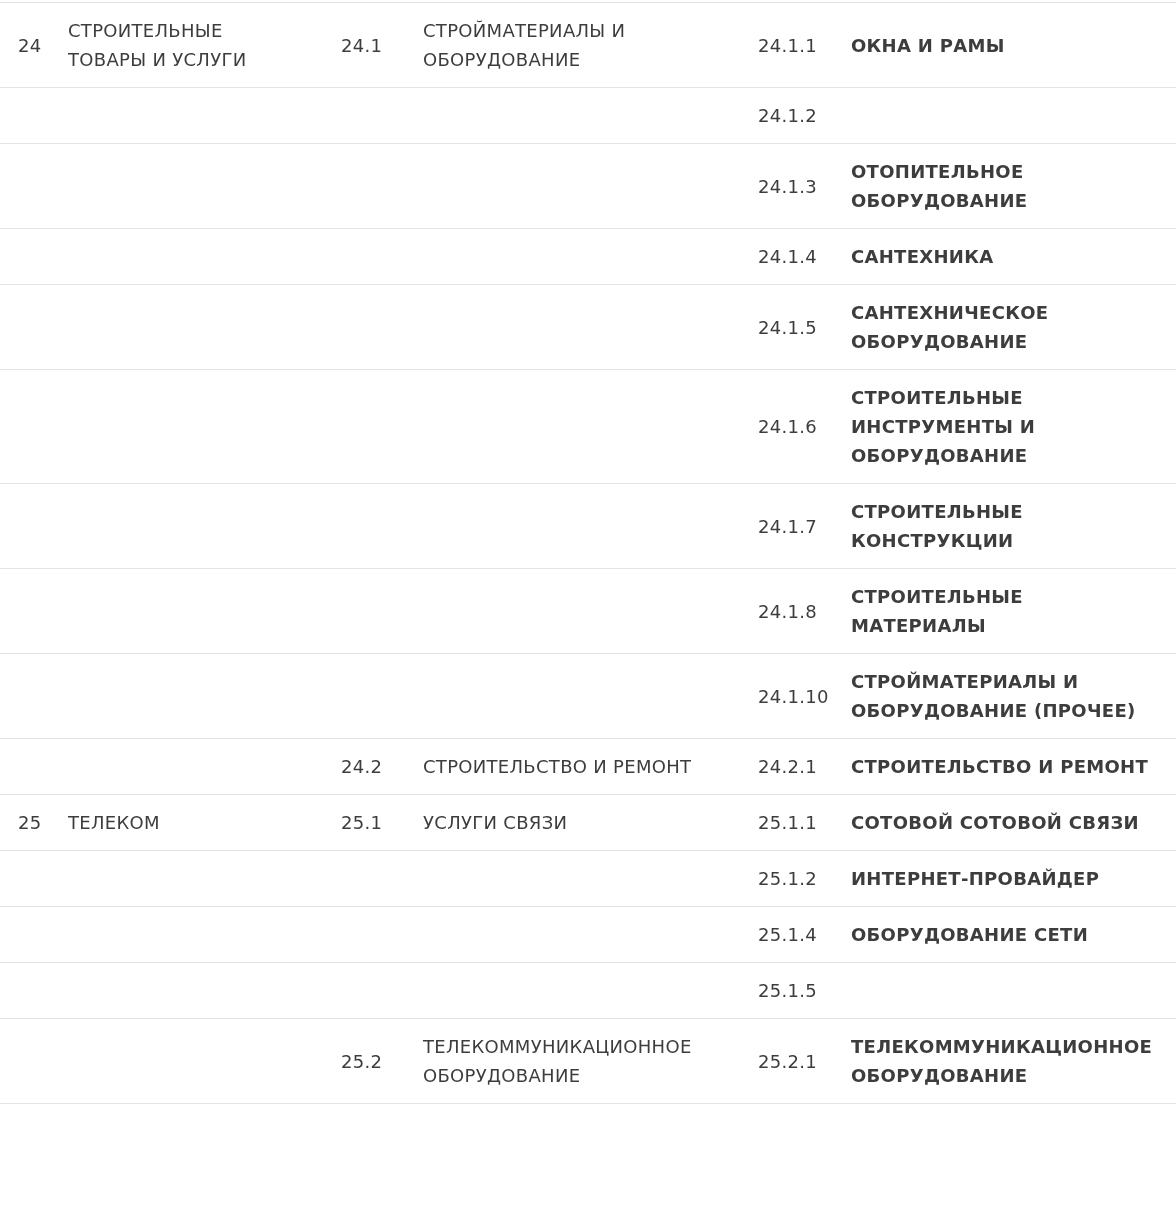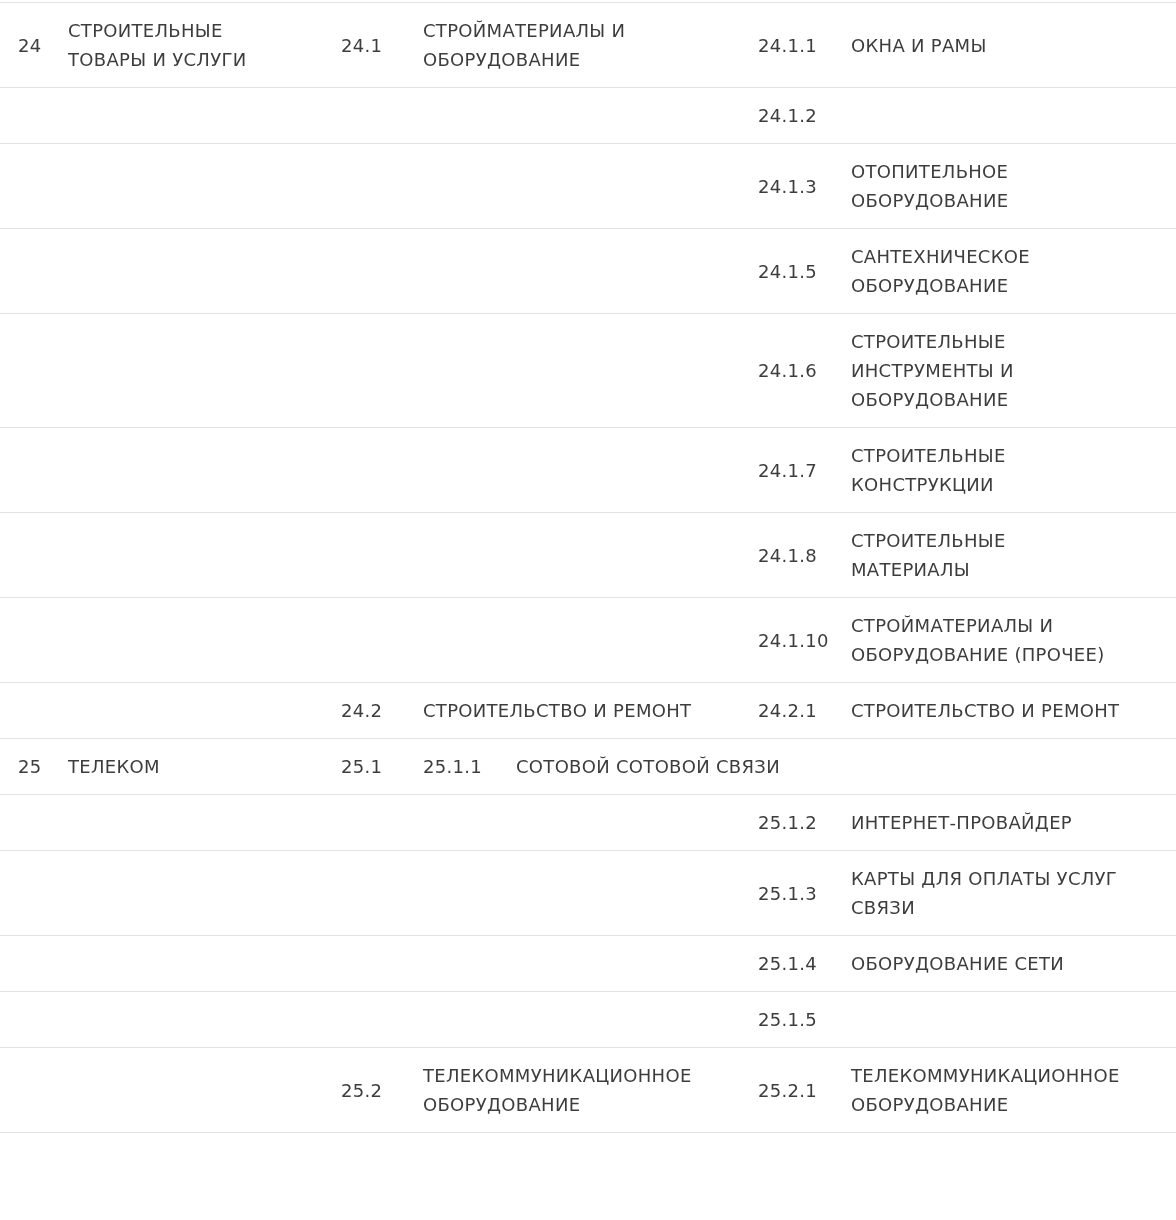--- a/index.html
+++ b/index.html
@@ -28,21 +28,21 @@
   .cell{
     box-sizing:border-box;
     flex:0 0 auto;
     white-space:pre-line;
   }
   .c1{width:68px;  padding-left:18px;}
   .c2{width:273px; padding-right:20px;}
   .c3{width:82px;}
   .c4{width:335px; padding-right:30px;}
   .c5{width:93px;}
-  .c6{flex:1 1 auto; padding-right:16px;}
+  .c6{flex:1 1 auto; padding-right:16px;font-weight:bold;}
 </style>
 </head>
 <body>
 
 <div class="catalog" id="catalog-table">
     <div class="row">
     <div class="cell c1">24</div>
     <div class="cell c2">СТРОИТЕЛЬНЫЕ
 ТОВАРЫ И УСЛУГИ</div>
     <div class="cell c3">24.1</div>
@@ -59,20 +59,28 @@
     <div class="cell c5">24.1.2</div>
   </div>
     <div class="row">
     <div class="cell c1"></div>
     <div class="cell c2"></div>
     <div class="cell c3"></div>
     <div class="cell c4"></div>
     <div class="cell c5">24.1.3</div>
     <div class="cell c6">ОТОПИТЕЛЬНОЕ
 ОБОРУДОВАНИЕ</div>
+  </div>
+    <div class="row">
+    <div class="cell c1"></div>
+    <div class="cell c2"></div>
+    <div class="cell c3"></div>
+    <div class="cell c4"></div>
+    <div class="cell c5">24.1.4</div>
+    <div class="cell c6">САНТЕХНИКА</div>
   </div>
     <div class="row">
     <div class="cell c1"></div>
     <div class="cell c2"></div>
     <div class="cell c3"></div>
     <div class="cell c4"></div>
     <div class="cell c5">24.1.5</div>
     <div class="cell c6">САНТЕХНИЧЕСКОЕ
 ОБОРУДОВАНИЕ</div>
   </div>
@@ -118,39 +126,31 @@
     <div class="cell c2"></div>
     <div class="cell c3">24.2</div>
     <div class="cell c4">СТРОИТЕЛЬСТВО И РЕМОНТ</div>
     <div class="cell c5">24.2.1</div>
     <div class="cell c6">СТРОИТЕЛЬСТВО И РЕМОНТ</div>
   </div>
     <div class="row">
     <div class="cell c1">25</div>
     <div class="cell c2">ТЕЛЕКОМ</div>
     <div class="cell c3">25.1</div>
+    <div class="cell c4">УСЛУГИ СВЯЗИ</div>
     <div class="cell c5">25.1.1</div>
     <div class="cell c6">СОТОВОЙ СОТОВОЙ СВЯЗИ</div>
   </div>
     <div class="row">
     <div class="cell c1"></div>
     <div class="cell c2"></div>
     <div class="cell c3"></div>
     <div class="cell c4"></div>
     <div class="cell c5">25.1.2</div>
     <div class="cell c6">ИНТЕРНЕТ-ПРОВАЙДЕР</div>
-  </div>
-    <div class="row">
-    <div class="cell c1"></div>
-    <div class="cell c2"></div>
-    <div class="cell c3"></div>
-    <div class="cell c4"></div>
-    <div class="cell c5">25.1.3</div>
-    <div class="cell c6">КАРТЫ ДЛЯ ОПЛАТЫ УСЛУГ
-СВЯЗИ</div>
   </div>
     <div class="row">
     <div class="cell c1"></div>
     <div class="cell c2"></div>
     <div class="cell c3"></div>
     <div class="cell c4"></div>
     <div class="cell c5">25.1.4</div>
     <div class="cell c6">ОБОРУДОВАНИЕ СЕТИ</div>
   </div>
     <div class="row">

